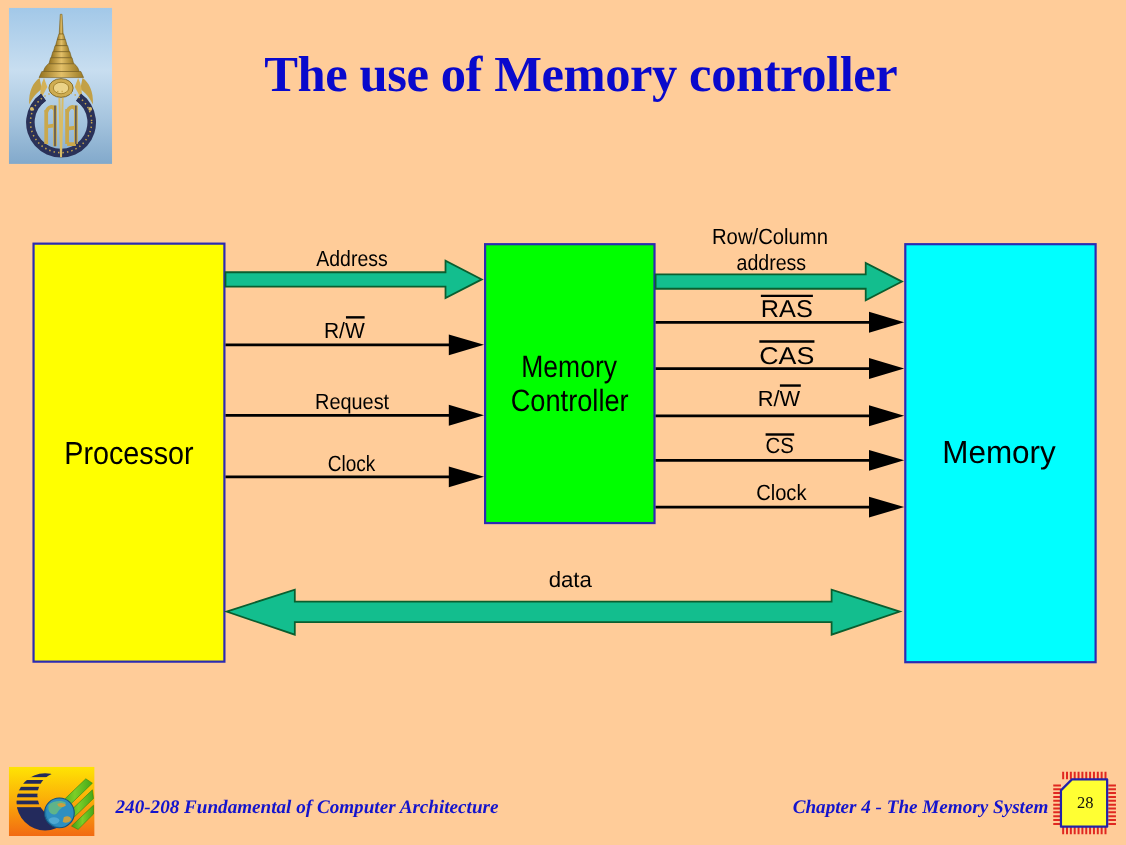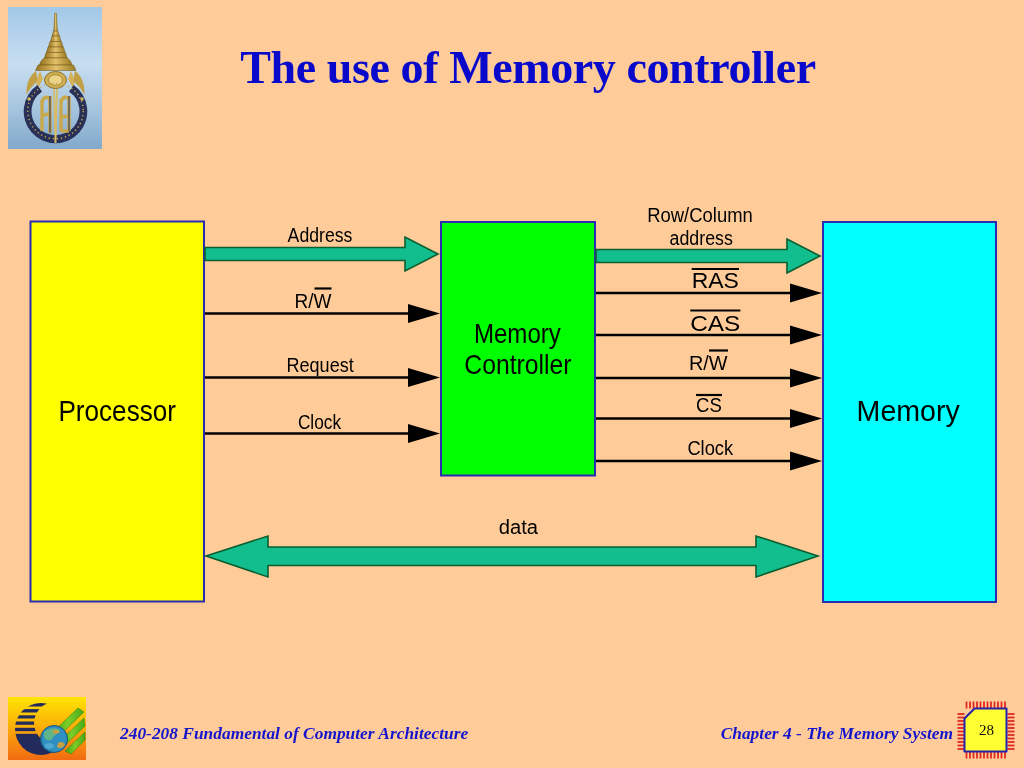--- a/index.html
+++ b/index.html
@@ -173,21 +173,21 @@
   </g>
 
   <circle cx="46" cy="42" r="13.5" fill="#2E8FC0" stroke="#15507A" stroke-width="1"></circle>
   <path d="M36 35 C40 31 48 30 52 33 C50 37 46 38 44 42 C41 45 37 43 36 39 Z" fill="#5FB489"></path>
   <path d="M44 34 C47 32 51 33 52 35 C50 37 47 37 45 36 Z" fill="#C8A040"></path>
   <path d="M50 46 C53 44 56 45 57 48 C55 51 51 52 49 50 Z" fill="#C8A040"></path>
   <ellipse cx="41" cy="49" rx="5" ry="3" fill="#58AED4" opacity="0.8"></ellipse>
   <path d="M34 38 A13.5 13.5 0 0 0 46 55" fill="none" stroke="#1A6A96" stroke-width="1" opacity="0.6"></path>
 </svg>
 
-<div class="ft" style="left:105px;top:723px;margin-left:15px;">240-208 Fundamental of Computer Architecture</div>
+<div class="ft" style="left:105px;top:723px;">240-208 Fundamental of Computer Architecture</div>
 <div class="ft" style="right:71px;top:723px;">Chapter 4 - The Memory System</div>
 
 <svg width="58" height="66" viewBox="0 0 58 66" style="position:absolute;left:957px;top:698px;">
   <g stroke="#E02820" stroke-width="1.8">
 
     <line x1="9.5" y1="3.5" x2="9.5" y2="10.5"></line>
       <line x1="13" y1="3.5" x2="13" y2="10.5"></line>
       <line x1="16.5" y1="3.5" x2="16.5" y2="10.5"></line>
       <line x1="20" y1="3.5" x2="20" y2="10.5"></line>
       <line x1="23.5" y1="3.5" x2="23.5" y2="10.5"></line>

